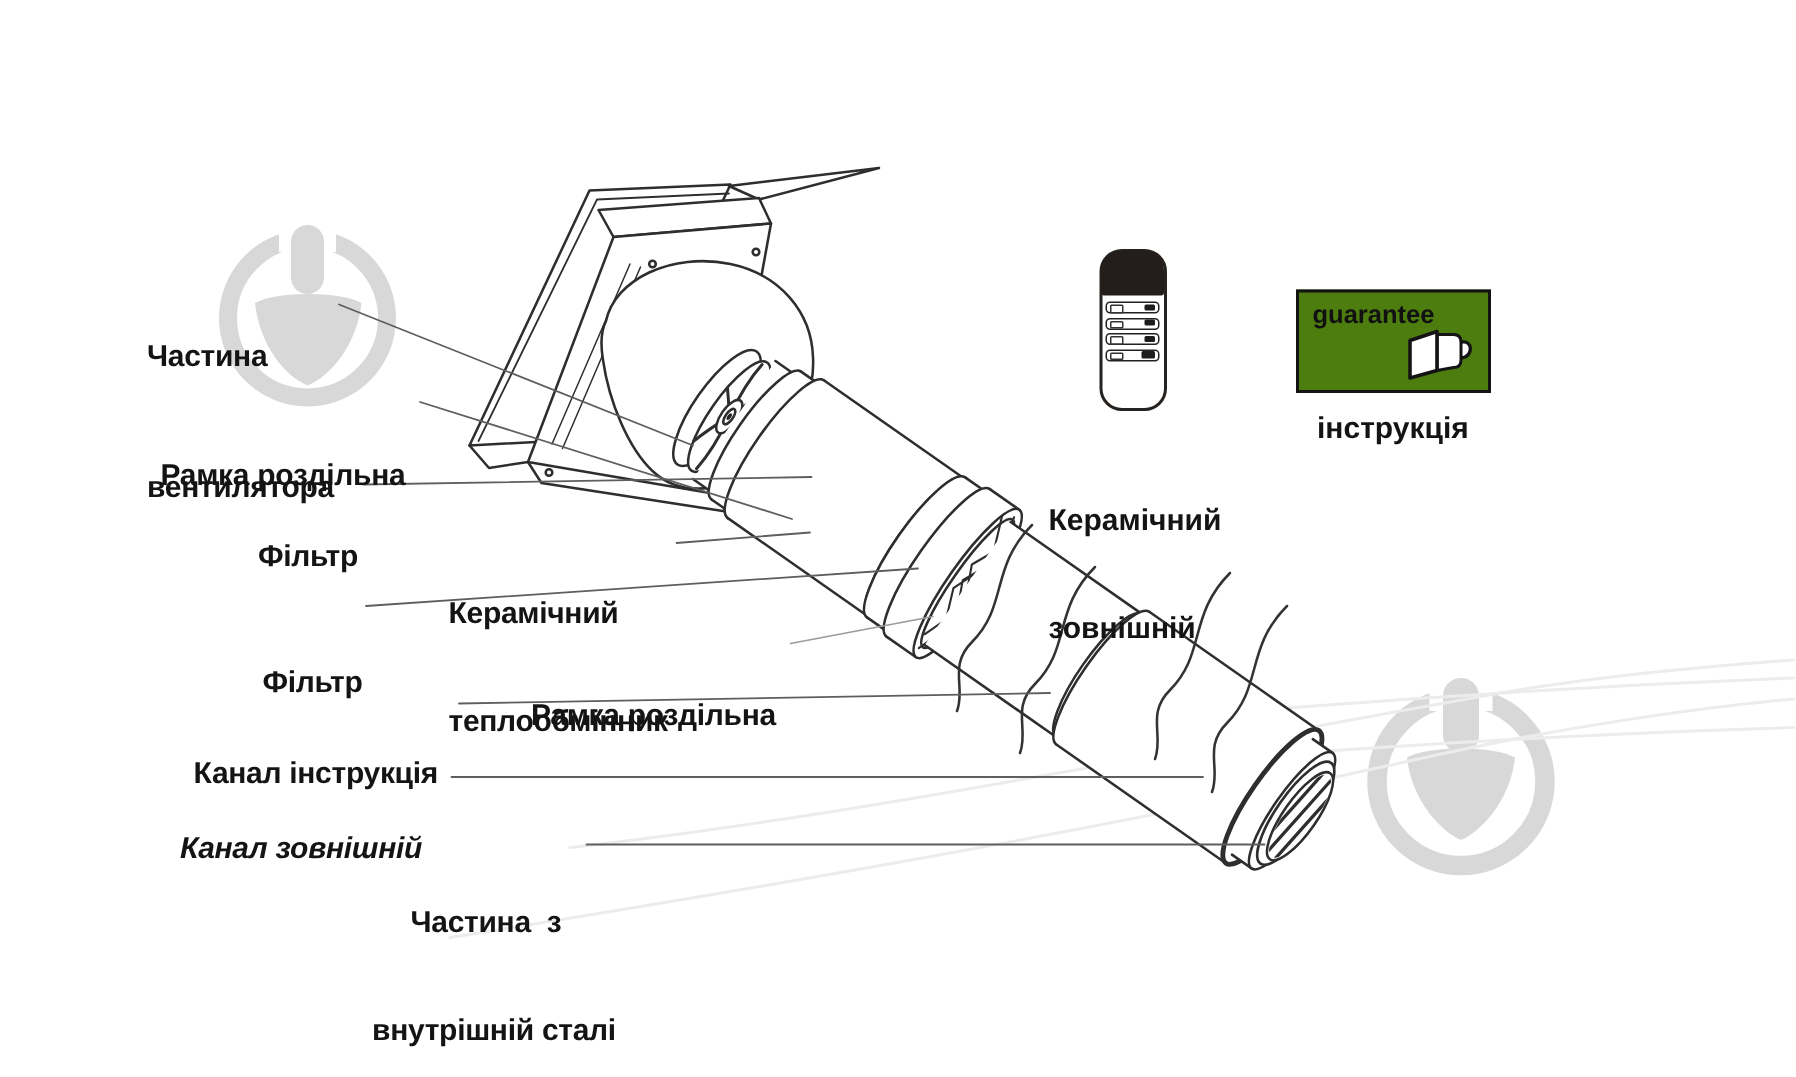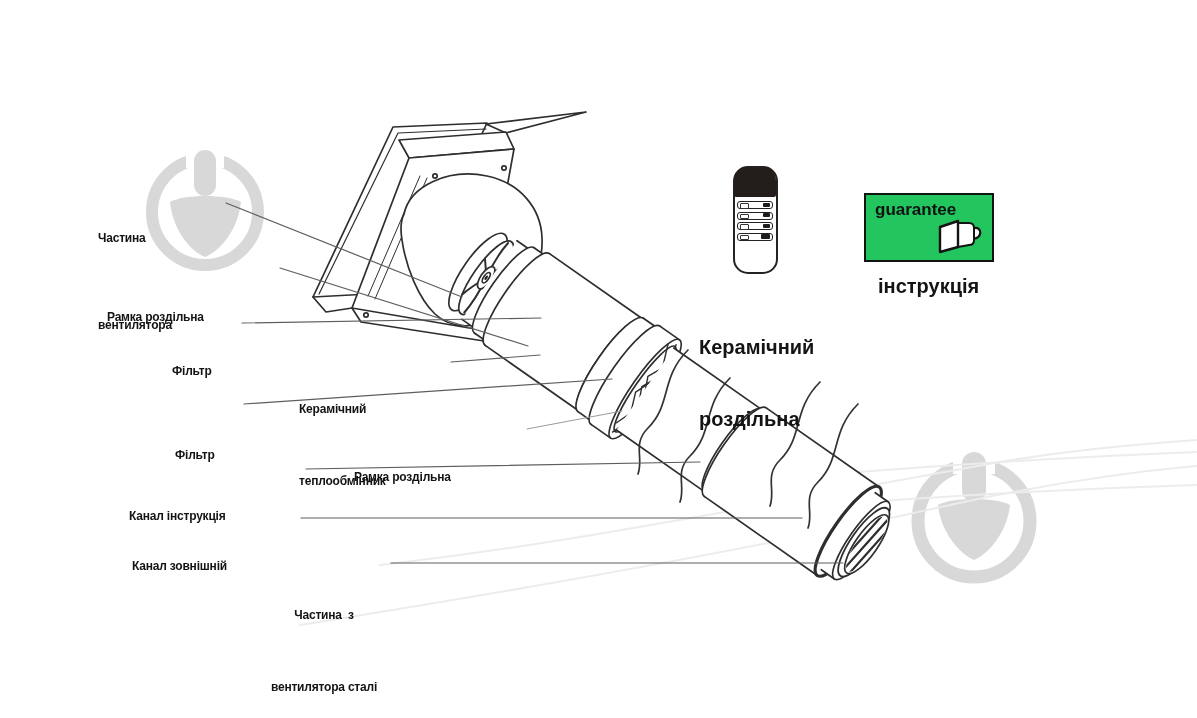--- a/index.html
+++ b/index.html
@@ -7,21 +7,21 @@
     position:relative;
     width:1197px;height:718px;
     background:#ffffff;
     font-family:"Liberation Sans", sans-serif;
     overflow:hidden;
   }
   .art{position:absolute;left:0;top:0;width:1197px;height:718px;}
   .callout{
     position:absolute;
     font-weight:bold;
-    font-size:12px;
+    font-size:20px;
     line-height:24px;
     color:#141414;
     letter-spacing:-0.2px;
     white-space:pre;
   }
   .callout.big-gap{line-height:29px;}
   .callout.centered{text-align:center;}
   
   .remote{
     position:absolute;left:733px;top:166px;width:45px;height:108px;
@@ -35,21 +35,21 @@
   .remote-btn{
     position:relative;height:8px;margin:0 0 2.5px 0;
     border:1.4px solid #222;border-radius:3px;background:#fff;box-sizing:border-box;
   }
   .btn-mark-l{position:absolute;left:2px;top:1px;width:7px;height:3.5px;border:1px solid #333;border-radius:1px;}
   .btn-mark-r{position:absolute;right:2px;top:0.8px;width:7px;height:4px;background:#1d1d1d;border-radius:1px;}
   .remote-btn:last-child .btn-mark-r{width:9px;height:4.5px;}
   
   .gcard{
     position:absolute;left:864px;top:193px;width:130px;height:69px;
-    border:2.5px solid #131313;background:#22c55e;box-sizing:border-box;
+    border:2.5px solid #131313;background:#4d7c0f;box-sizing:border-box;
   }
   .gcard-text{position:absolute;left:9px;top:5px;font-weight:bold;font-size:17px;color:#111;}
   .gcard-icon{position:absolute;right:10px;bottom:5px;}
   .side-label{position:absolute;font-weight:bold;font-size:20px;color:#141414;white-space:pre;}
 </style>
 </head>
 <body>
 
 <div class="stage">
 
@@ -219,26 +219,26 @@
   </div>
   <div class="callout" style="left:175px;top:395px;">
     <div>Фільтр</div>
   </div>
   <div class="callout" style="left:354px;top:417px;">
     <div>Рамка роздільна</div>
   </div>
   <div class="callout" style="left:129px;top:456px;">
     <div>Канал інструкція</div>
   </div>
-  <div class="callout" style="left:132px;top:506px;">
+  <div class="callout" style="left:120px;top:506px;font-style:italic;">
     <div>Канал зовнішній</div>
   </div>
   <div class="callout centered" style="left:248px;top:555px;width:152px;">
     <div>Частина  з</div>
-    <div>вентилятора сталі</div>
+    <div>внутрішній сталі</div>
   </div>
 
   <div class="remote">
     <div class="remote-cap"></div>
     <div class="remote-buttons">
       <div class="remote-btn">
         <span class="btn-mark-l"></span>
         <span class="btn-mark-r"></span>
       </div>
       <div class="remote-btn">
@@ -250,21 +250,21 @@
         <span class="btn-mark-r"></span>
       </div>
       <div class="remote-btn">
         <span class="btn-mark-l"></span>
         <span class="btn-mark-r"></span>
       </div>
     </div>
   </div>
   <div class="side-label" style="left:699px;top:287px;line-height:24px;">
     <div>Керамічний</div>
-    <div>роздільна</div>
+    <div>зовнішній</div>
   </div>
 
   <div class="gcard">
     <div class="gcard-text">guarantee</div>
     <svg class="gcard-icon" width="46" height="38" viewBox="0 0 46 38" fill="#fff" stroke="#141414" stroke-width="2" stroke-linejoin="round">
       <path d="M 36,12 C 42,9 45,13 44,17 C 43,21 38,23 35,20" stroke-width="2.2"></path>
       <path d="M 22,6 L 33,6 Q 38,6 38,11 L 38,23 Q 38,28 33,28 L 22,30 Z"></path>
       <path d="M 4,10 L 22,4 L 22,30 L 4,35 Z" stroke-width="2.4"></path>
     </svg>
   </div>

